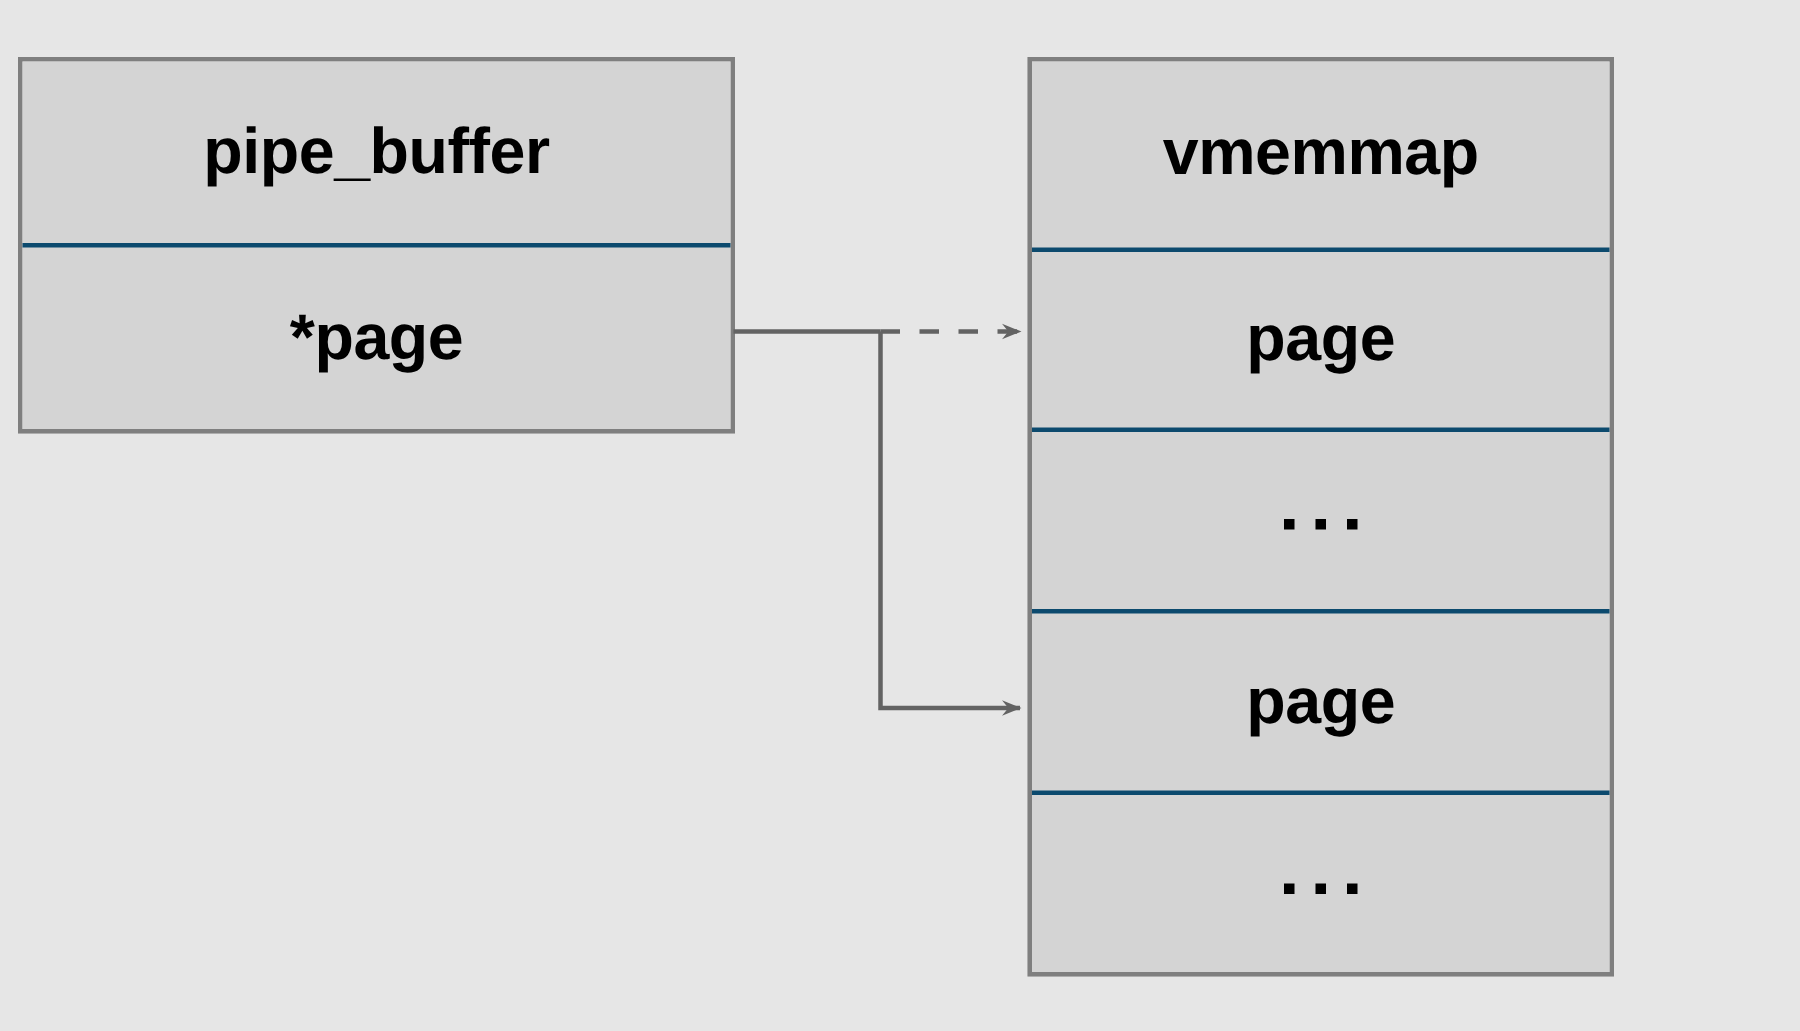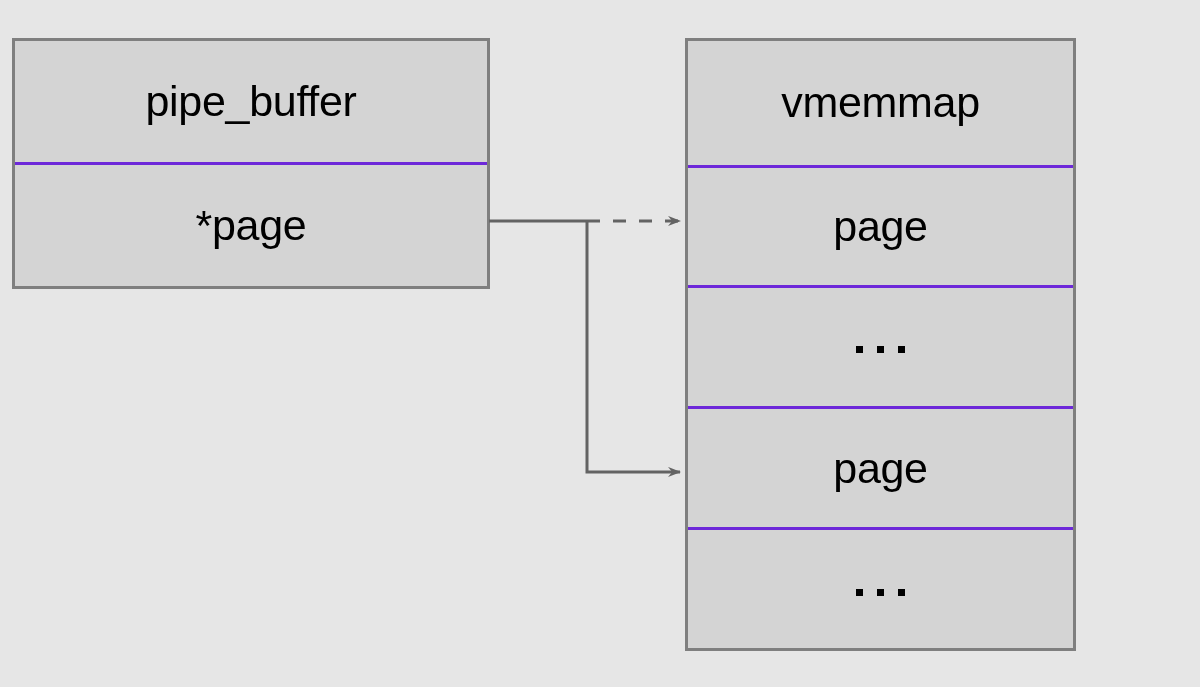--- a/index.html
+++ b/index.html
@@ -47,23 +47,24 @@
     box-sizing: border-box;
     display: flex;
     align-items: center;
     justify-content: center;
     color: #000000;
     font-size: 43px;
     line-height: 1;
     letter-spacing: -0.3px;
     background: #d4d4d4;
     white-space: nowrap;
+    font-weight: bold;
   }
   .struct-row + .struct-row {
-    border-top: 3px solid #6d28d9;
+    border-top: 3px solid #0c4a6e;
   }
 
   
   #pipe-buffer-box .struct-row.header { height: 124px; }
   #pipe-buffer-box .struct-row.field  { height: 127px; }
 
   
   #vmemmap-box .struct-row.header { height: 125px; }
   #vmemmap-box .struct-row.field  { height: 122px; }
   #vmemmap-box .struct-row.field.tall { height: 123px; }

